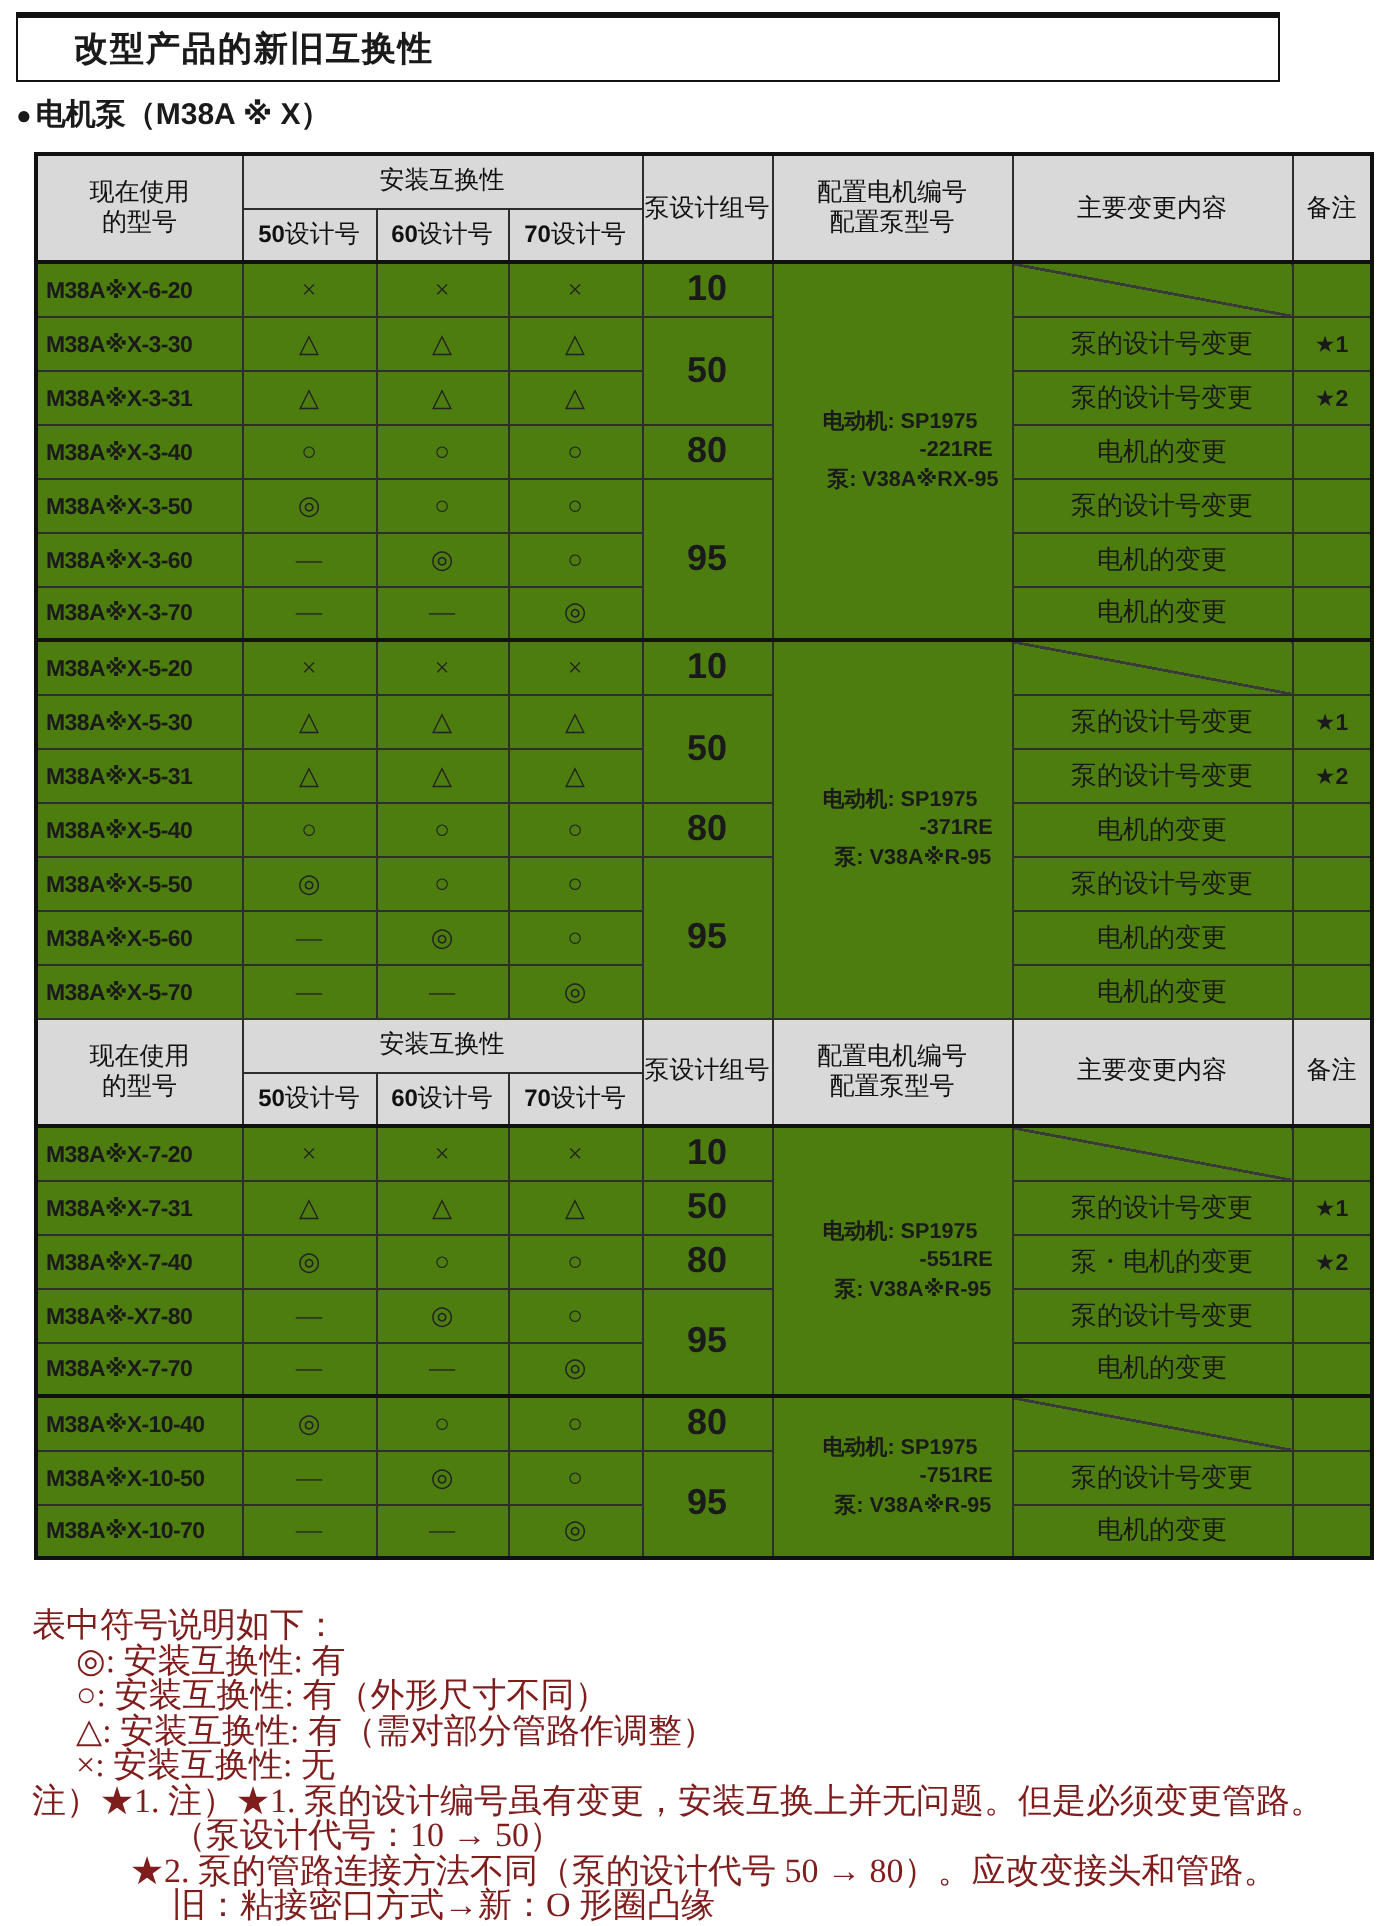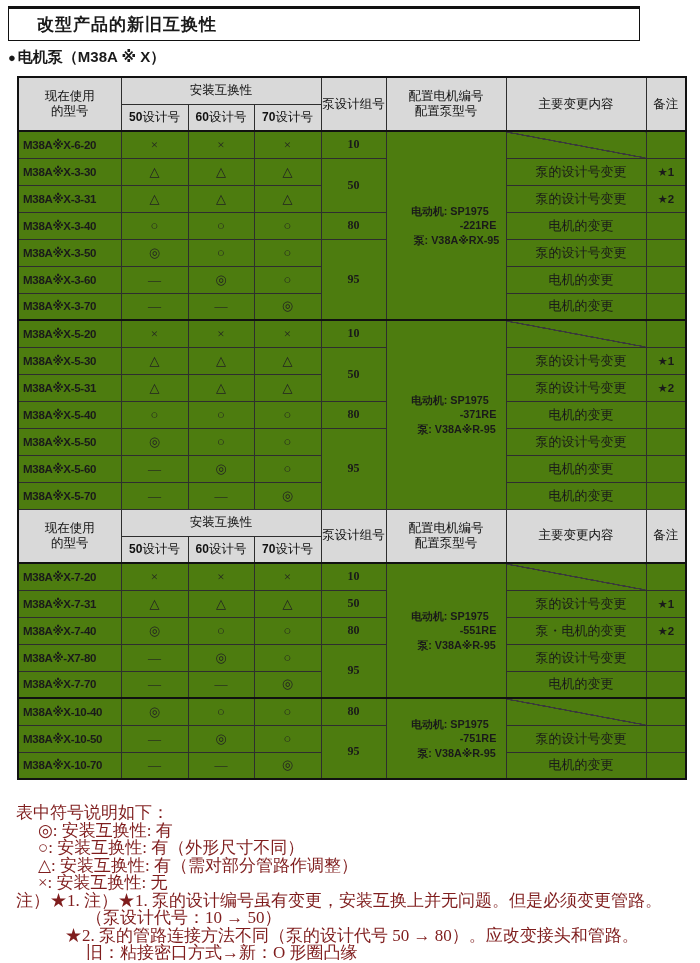--- a/index.html
+++ b/index.html
@@ -10,21 +10,21 @@
     font-family:"Liberation Sans","DejaVu Sans",sans-serif;font-weight:bold;font-size:17px;letter-spacing:1px;width:632px}
   .subtitle-row{margin:7px 0 9px 0;font-family:"Liberation Sans","DejaVu Sans",sans-serif;font-weight:bold;font-size:15px;display:flex;align-items:center;gap:2px}
   .bullet{font-size:13px}
   table{border-collapse:collapse;table-layout:fixed;margin-left:9px;width:668px;border:2px solid #111;background:#4d7c0f}
   td,th{border:1px solid #2e2e2e;text-align:center;vertical-align:middle;height:27px;overflow:hidden}
   th{background:#d9d9d9;font-weight:normal;font-size:12.5px;line-height:1.2;color:#111}
   th b{font-family:"Liberation Sans","DejaVu Sans",sans-serif;font-size:12px}
   tr.group-start td{border-top:2px solid #111}
   td.model{font-family:"Liberation Sans","DejaVu Sans",sans-serif;font-weight:bold;font-size:11.5px;text-align:left;padding-left:4px;letter-spacing:-0.3px;white-space:nowrap}
   td.sym{font-size:13px;color:#222}
-  td.pg{font-family:Liberation Serif, serif;font-weight:bold;font-size:12px}
+  td.pg{font-family:Liberation Sans, sans-serif;font-weight:bold;font-size:18px}
   td.motor{font-family:"Liberation Sans","DejaVu Sans",sans-serif;font-weight:bold;font-size:10.8px;text-align:center;padding-left:8px;line-height:1.35}
   td.motor .m2{padding-left:56px}
   td.motor .m3{padding-left:13px}
   td.chg{text-align:center;padding-left:10px;font-size:13px}
   td.diag{background-image:linear-gradient(to top right,transparent calc(50% - 0.7px),#3a3a3a calc(50% - 0.7px),#3a3a3a calc(50% + 0.7px),transparent calc(50% + 0.7px))}
   td.rm{font-family:"Liberation Sans","DejaVu Sans",sans-serif;font-weight:bold;font-size:11.5px}
   .footer{margin:24px 0 0 8px;font-size:17px;line-height:17.5px;color:#7f1d1d}
   .legend-line{padding-left:22px}
   .note-line.ind0{padding-left:0}
   .note-line.ind1{padding-left:49px}

